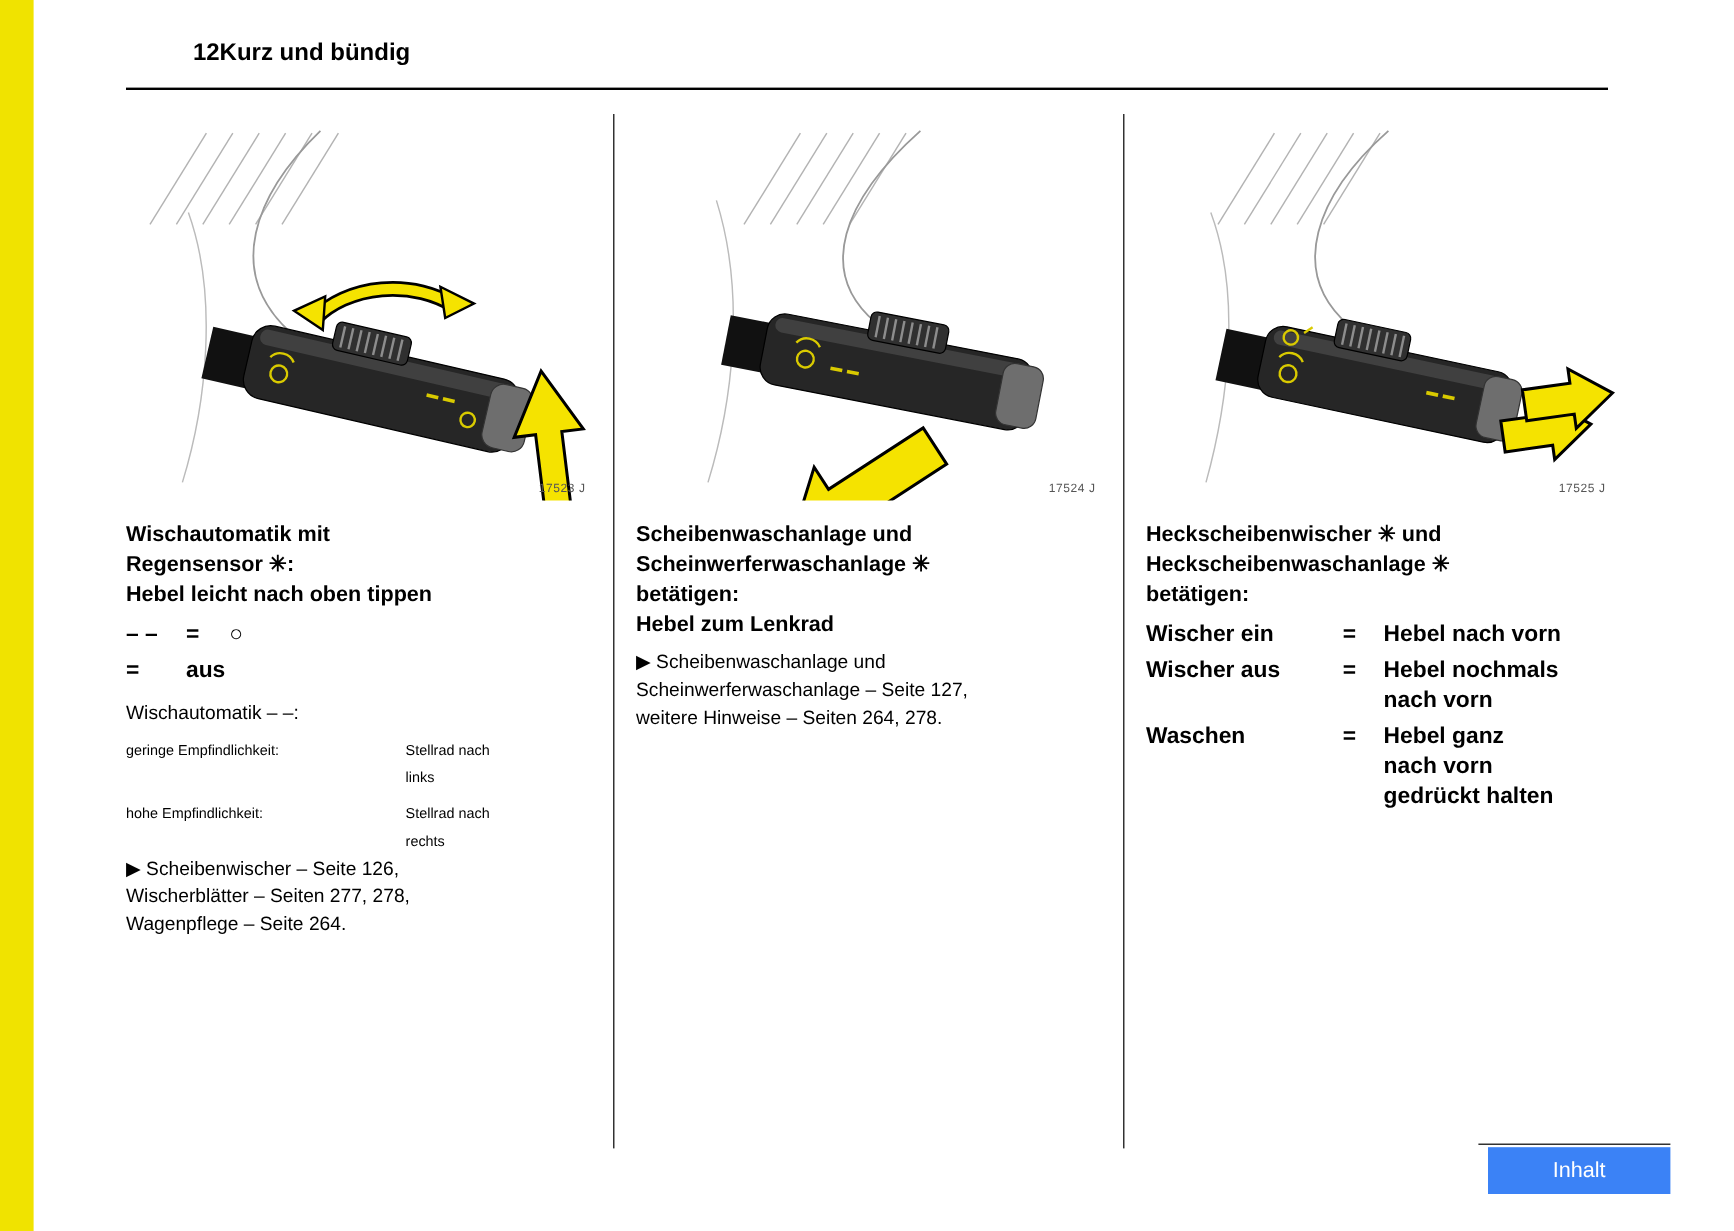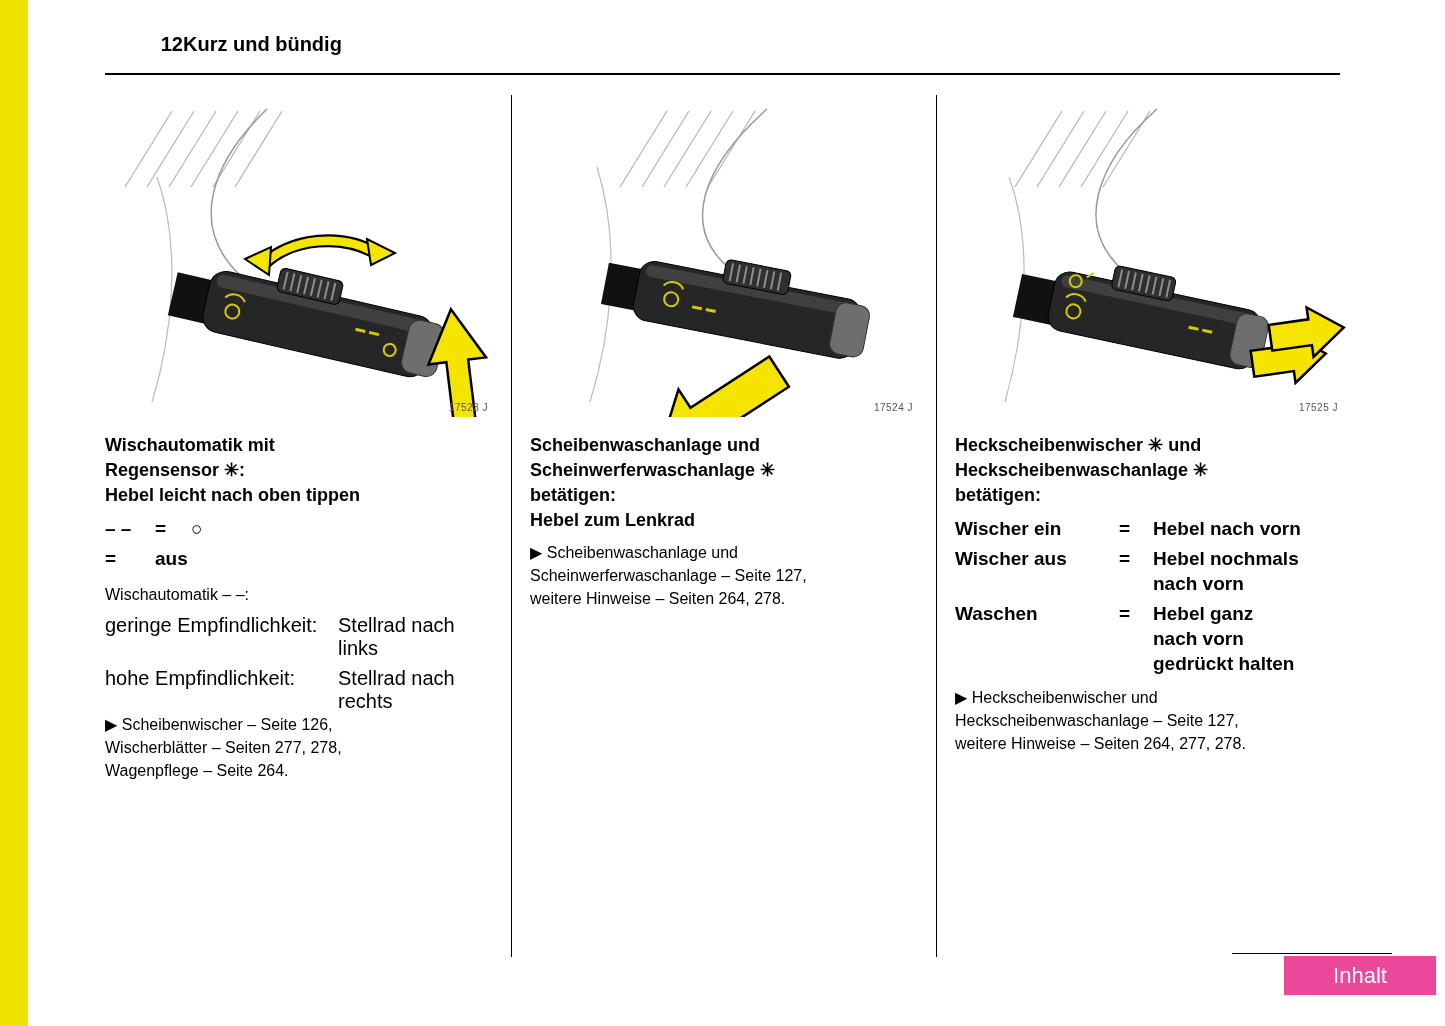--- a/index.html
+++ b/index.html
@@ -15,24 +15,24 @@
   .div1{left:511px;} .div2{left:936px;}
   .col{position:absolute;top:95px;width:385px;}
   .col1{left:105px;} .col2{left:530px;} .col3{left:955px;}
   figure{margin:12px;position:relative;width:385px;height:310px;}
   figcaption{position:absolute;right:14px;bottom:4px;font-size:10px;color:#555;letter-spacing:.5px;}
   h2{font-size:18px;line-height:25px;margin:16px 0 8px 0;white-space:pre-line;font-weight:bold;}
   .pre{white-space:pre-line;}
   .defs{display:grid;grid-template-columns:50px 36px 1fr;font-size:19px;line-height:25px;row-gap:5px;margin:4px 0 10px 0;font-weight:bold;align-items:start;}
   .defs3{grid-template-columns:164px 34px 1fr;}
   .body-line{font-size:16px;line-height:23px;margin:12px 0 8px 0;}
-  .tbl{display:grid;grid-template-columns:233px 1fr;font-size:20px;line-height:23px;row-gap:7px;}
+  .tbl{display:grid;grid-template-columns:233px 1fr;font-size:12px;line-height:23px;row-gap:7px;}
   .note{font-size:16px;line-height:23px;}
-  .inhalt{position:absolute;left:1284px;top:956px;width:152px;height:39px;background:#ec4899;color:#fff;
-    font-size:22px;display:flex;align-items:center;justify-content:center;cursor:pointer;}
+  .inhalt{position:absolute;left:1240px;top:956px;width:152px;height:39px;background:#3b82f6;color:#fff;
+    font-size:18px;display:flex;align-items:center;justify-content:center;cursor:pointer;}
   .inhalt-topline{position:absolute;left:1232px;top:953px;width:160px;height:1px;background:#000;}
 </style>
 </head>
 <body>
 
 <div class="yellow-bar"></div>
 
 <div class="header">
   <div class="page-num">12</div>
   <div>Kurz und bündig</div>
@@ -214,19 +214,16 @@
     <div>=</div>
     <div class="pre">Hebel nochmals
 nach vorn</div>
     <div>Waschen</div>
     <div>=</div>
     <div class="pre">Hebel ganz
 nach vorn
 gedrückt halten</div>
   </div>
 
-  <div class="note pre">▶ Heckscheibenwischer und
-Heckscheibenwaschanlage – Seite 127,
-weitere Hinweise – Seiten 264, 277, 278.</div>
 </div>
 
 <div class="inhalt-topline"></div>
 <div class="inhalt">Inhalt</div>
 
 </body></html>

